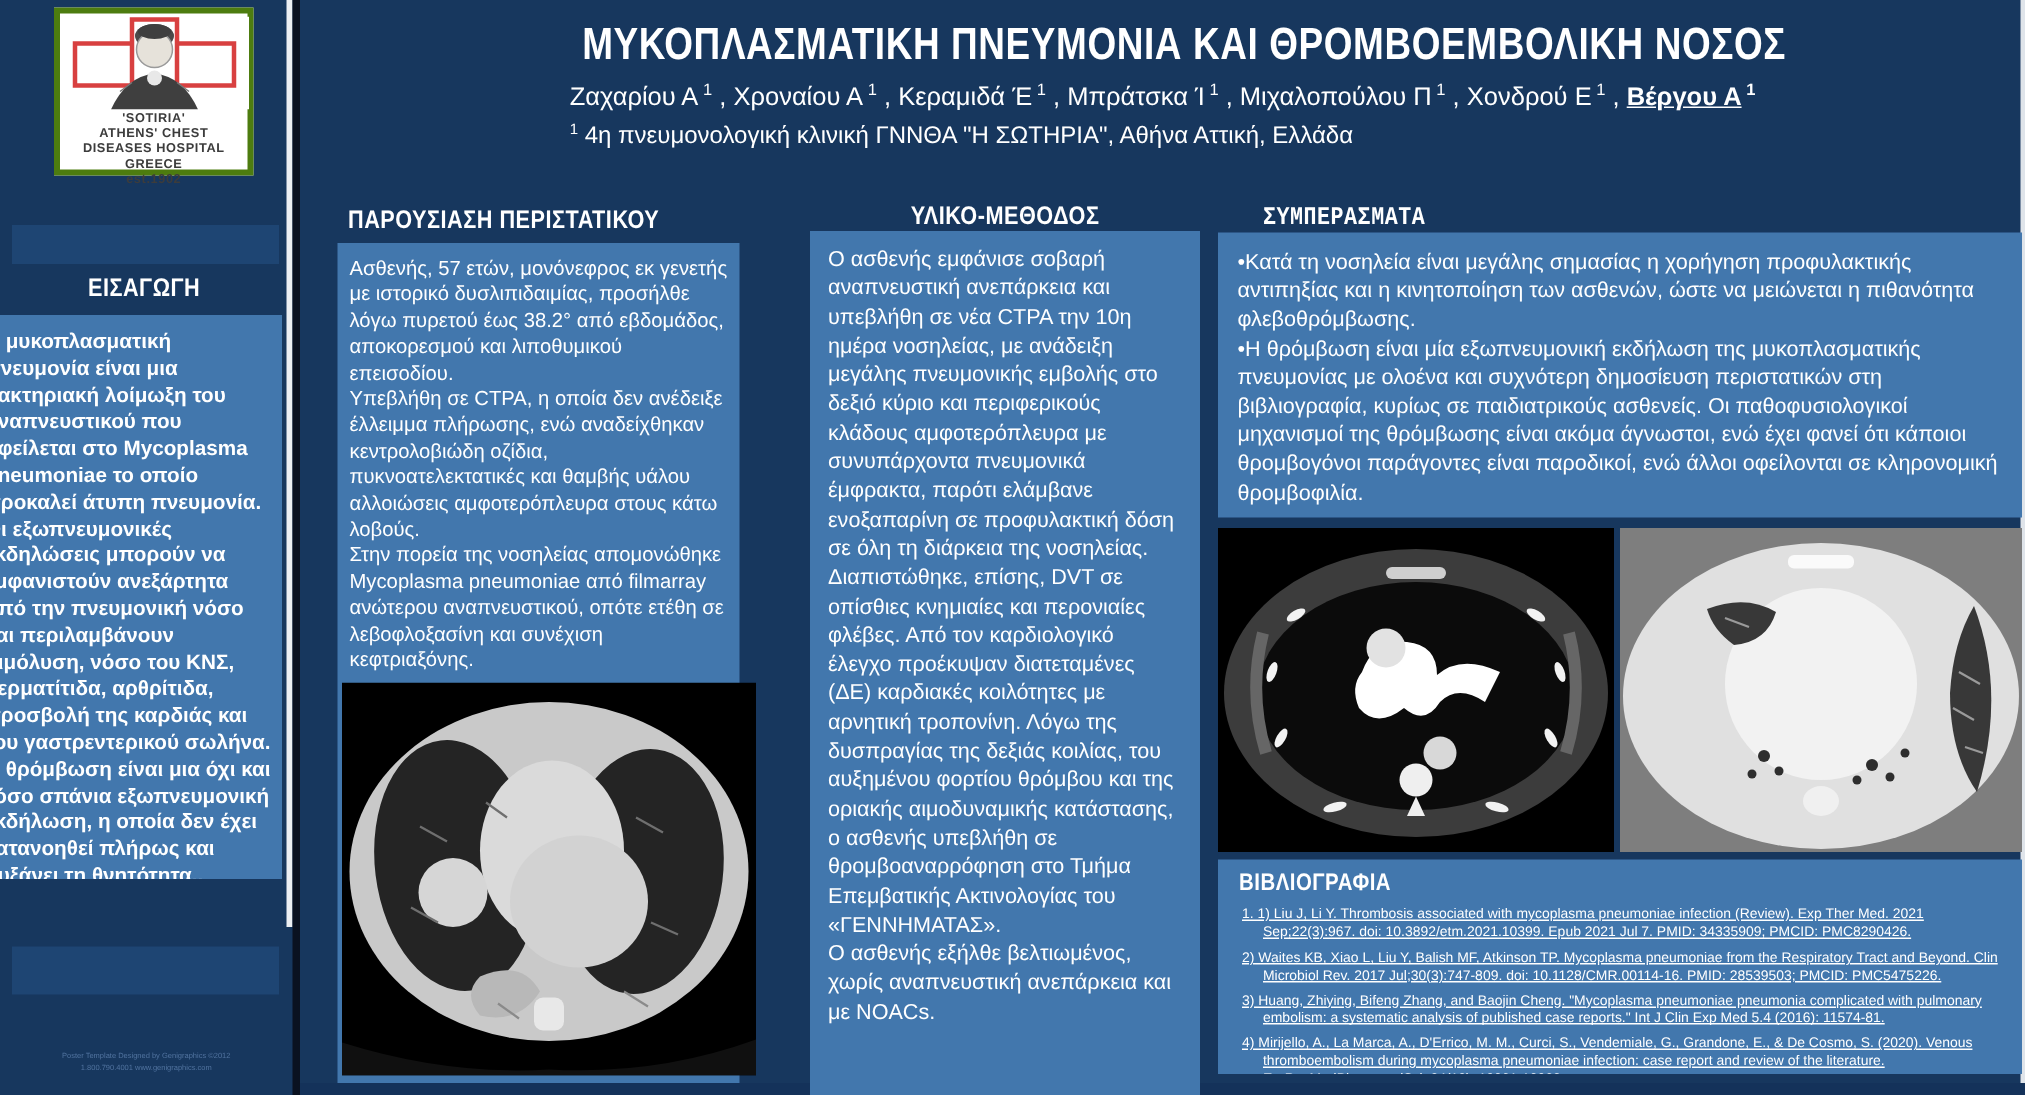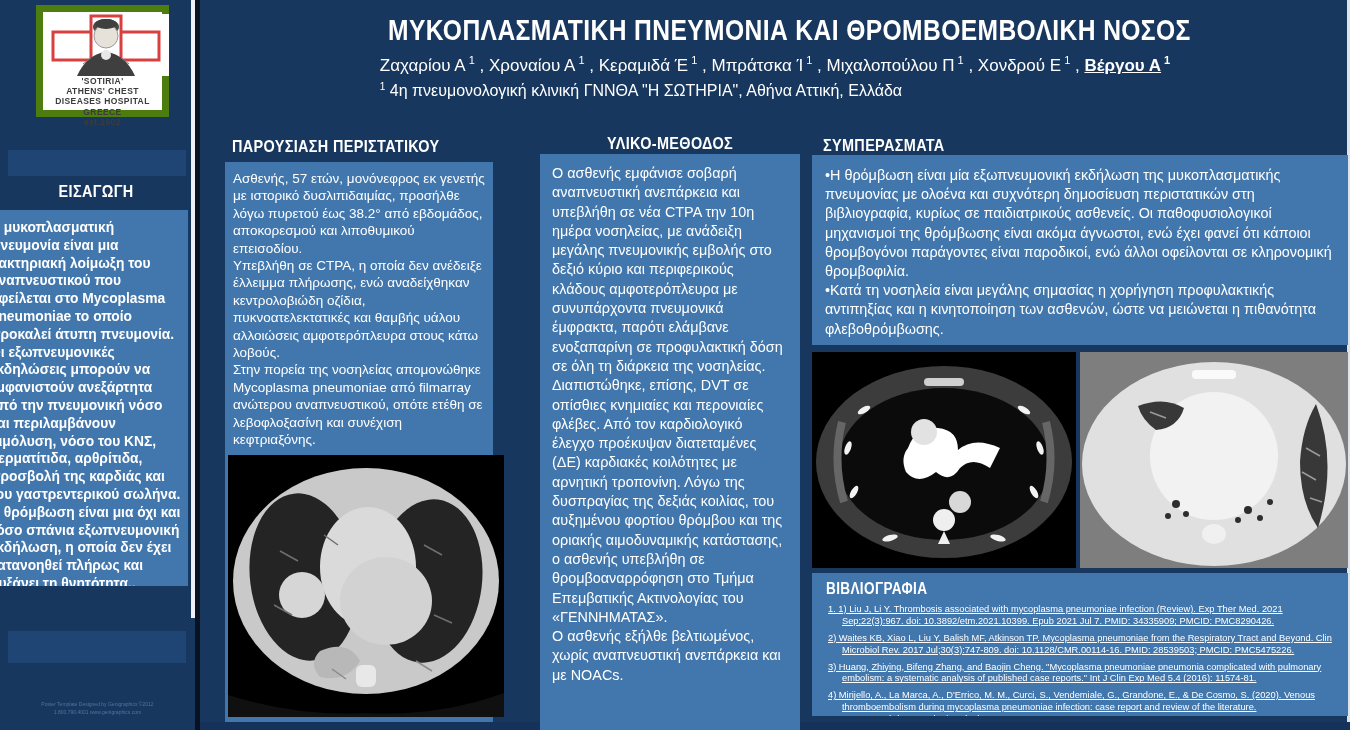--- a/index.html
+++ b/index.html
@@ -9,21 +9,21 @@
     font-family:"Liberation Sans","DejaVu Sans",sans-serif;
   }
   
   .vline-white{position:absolute;left:191px;top:0;width:4px;height:618px;background:#eceff3;}
   .vline-dark{position:absolute;left:195px;top:0;width:5px;height:730px;background:#0a1120;}
   .vline-right{position:absolute;right:0;top:0;width:3px;height:730px;background:#dfe4ea;}
   .hband-bottom{position:absolute;left:200px;top:722px;width:1150px;height:8px;background:#14325a;}
 
   
   .logo-box{position:absolute;left:36px;top:5px;width:133px;height:112px;background:#fff;
-    border:7px solid #4d7c0f;box-sizing:border-box;text-align:center;padding-top:2px;}
+    border:4px solid #4d7c0f;box-sizing:border-box;text-align:center;padding-top:2px;}
   .logo-box svg{display:block;margin:0 auto;}
   .logo-lines{font-size:8.5px;font-weight:bold;color:#3c3c3c;line-height:1.2;letter-spacing:.4px;}
 
   
   .title{position:absolute;left:214px;top:13px;width:1150px;text-align:center;
     font-size:30px;font-weight:bold;color:#fff;white-space:nowrap;}
   .title>span{display:inline-block;transform:scaleX(.82);transform-origin:50% 50%;letter-spacing:.5px;}
   .byline{position:absolute;left:200px;top:53px;width:1150px;text-align:center;}
   .byline-inner{display:inline-block;text-align:left;}
   .authors{font-size:17px;line-height:1.45;}
@@ -143,26 +143,26 @@
   </svg>
 
   <div class="shead centered" style="left:540px;top:134px;width:260px;">
     <span>ΥΛΙΚΟ-ΜΕΘΟΔΟΣ</span>
   </div>
   <div class="panel" id="panel-methods">
       <div class="para">Ο ασθενής εμφάνισε σοβαρή αναπνευστική ανεπάρκεια και υπεβλήθη σε νέα CTPA την 10η ημέρα νοσηλείας, με ανάδειξη μεγάλης πνευμονικής εμβολής στο δεξιό κύριο και περιφερικούς κλάδους αμφοτερόπλευρα με συνυπάρχοντα πνευμονικά έμφρακτα, παρότι ελάμβανε ενοξαπαρίνη σε προφυλακτική δόση σε όλη τη διάρκεια της νοσηλείας. Διαπιστώθηκε, επίσης, DVT σε οπίσθιες κνημιαίες και περονιαίες φλέβες. Από τον καρδιολογικό έλεγχο προέκυψαν διατεταμένες (ΔΕ) καρδιακές κοιλότητες με αρνητική τροπονίνη. Λόγω της δυσπραγίας της δεξιάς κοιλίας, του αυξημένου φορτίου θρόμβου και της οριακής αιμοδυναμικής κατάστασης, ο ασθενής υπεβλήθη σε θρομβοαναρρόφηση στο Τμήμα Επεμβατικής Ακτινολογίας του «ΓΕΝΝΗΜΑΤΑΣ».</div>
       <div class="para">Ο ασθενής εξήλθε βελτιωμένος, χωρίς αναπνευστική ανεπάρκεια και με NOACs.</div>
     </div>
 
-  <div class="shead" style="left:823px;top:136px;">
+  <div class="shead" style="left:842px;top:136px;font-family:Liberation Mono, monospace;">
     <span>ΣΥΜΠΕΡΑΣΜΑΤΑ</span>
   </div>
   <div class="panel" id="panel-conclusions">
+      <div class="para">•Κατά τη νοσηλεία είναι μεγάλης σημασίας η χορήγηση προφυλακτικής αντιπηξίας και η κινητοποίηση των ασθενών, ώστε να μειώνεται η πιθανότητα φλεβοθρόμβωσης.</div>
       <div class="para">•Η θρόμβωση είναι μία εξωπνευμονική εκδήλωση της μυκοπλασματικής πνευμονίας με ολοένα και συχνότερη δημοσίευση περιστατικών στη βιβλιογραφία, κυρίως σε παιδιατρικούς ασθενείς. Οι παθοφυσιολογικοί μηχανισμοί της θρόμβωσης είναι ακόμα άγνωστοι, ενώ έχει φανεί ότι κάποιοι θρομβογόνοι παράγοντες είναι παροδικοί, ενώ άλλοι οφείλονται σε κληρονομική θρομβοφιλία.</div>
-      <div class="para">•Κατά τη νοσηλεία είναι μεγάλης σημασίας η χορήγηση προφυλακτικής αντιπηξίας και η κινητοποίηση των ασθενών, ώστε να μειώνεται η πιθανότητα φλεβοθρόμβωσης.</div>
     </div>
 
   <svg class="ct" style="left:812px;top:352px;" width="264" height="216" viewBox="0 0 264 216">
     <rect width="264" height="216" fill="#000"></rect>
     <ellipse cx="132" cy="110" rx="128" ry="96" fill="#3c3c3c"></ellipse>
     <ellipse cx="132" cy="112" rx="106" ry="76" fill="#0b0b0b"></ellipse>
     <path d="M96 96 Q104 74 126 76 Q146 78 146 98 Q162 84 188 96 L178 116 Q160 104 148 116 Q138 132 124 120 Q106 134 94 120 Q88 106 96 96 Z" fill="#ffffff"></path>
     <circle cx="112" cy="80" r="13" fill="#e2e2e2"></circle>
     <circle cx="148" cy="150" r="11" fill="#d8d8d8"></circle>
     <circle cx="132" cy="168" r="11" fill="#efefef"></circle>

